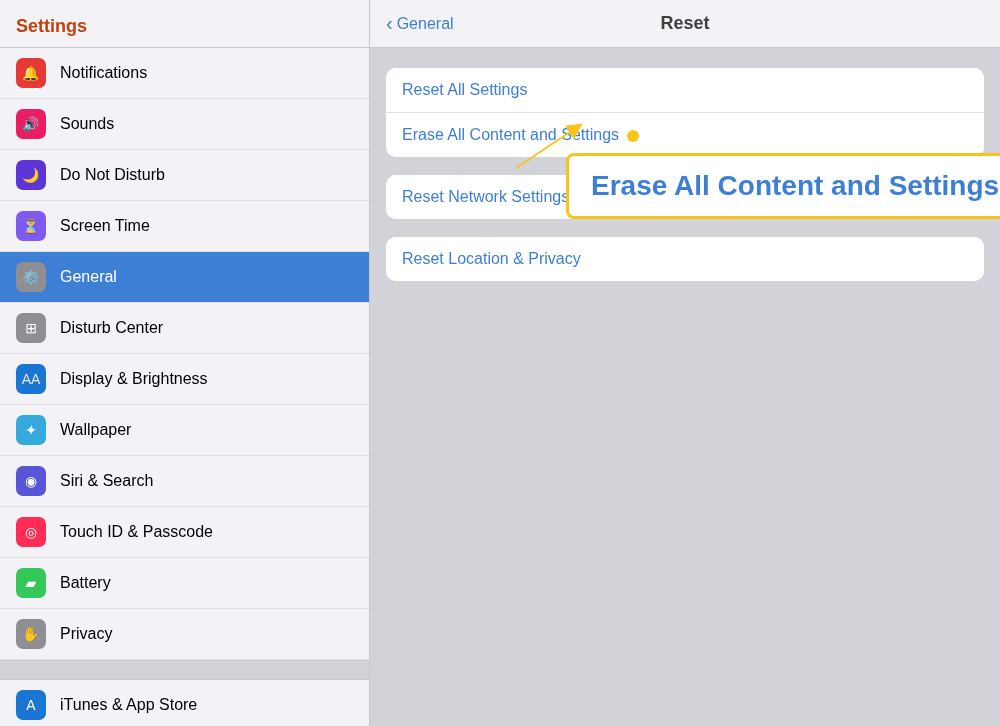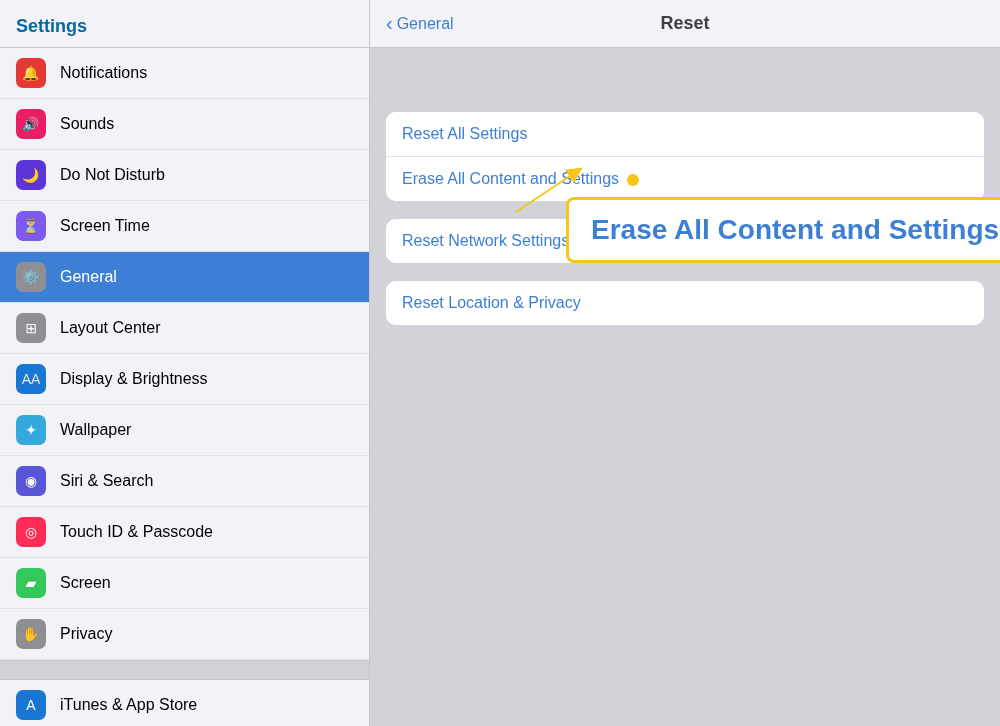--- a/index.html
+++ b/index.html
@@ -26,21 +26,21 @@
 
     .sidebar-header {
       padding: 16px 16px 10px 16px;
       border-bottom: 1px solid #c7c7cc;
       background: #f2f2f7;
     }
 
     .sidebar-header-title {
       font-size: 18px;
       font-weight: 700;
-      color: #0369a1;
+      color: #c2410c;
       text-align: center;
     }
 
     .sidebar-list {
       flex: 1;
       overflow-y: auto;
     }
 
     .sidebar-item {
       display: flex;
@@ -196,21 +196,21 @@
       <div class="sidebar-item active">
     <div class="sidebar-item-icon" style="background:#8e8e93">
       <span style="font-size:14px; color:#fff">⚙️</span>
     </div>
     <span class="sidebar-item-label">General</span>
   </div>
       <div class="sidebar-item">
     <div class="sidebar-item-icon" style="background:#8e8e93">
       <span style="font-size:14px; color:#fff">⊞</span>
     </div>
-    <span class="sidebar-item-label">Layout Center</span>
+    <span class="sidebar-item-label">Disturb Center</span>
   </div>
       <div class="sidebar-item">
     <div class="sidebar-item-icon" style="background:#1976d2">
       <span style="font-size:14px; color:#e5e5e5">AA</span>
     </div>
     <span class="sidebar-item-label">Display &amp; Brightness</span>
   </div>
       <div class="sidebar-item">
     <div class="sidebar-item-icon" style="background:#34aadc">
       <span style="font-size:14px; color:#fff">✦</span>
@@ -226,21 +226,21 @@
       <div class="sidebar-item">
     <div class="sidebar-item-icon" style="background:#ff2d55">
       <span style="font-size:14px; color:#fff">◎</span>
     </div>
     <span class="sidebar-item-label">Touch ID &amp; Passcode</span>
   </div>
       <div class="sidebar-item">
     <div class="sidebar-item-icon" style="background:#34c759">
       <span style="font-size:14px; color:#fff">▰</span>
     </div>
-    <span class="sidebar-item-label">Screen</span>
+    <span class="sidebar-item-label">Battery</span>
   </div>
       <div class="sidebar-item">
     <div class="sidebar-item-icon" style="background:#8e8e93">
       <span style="font-size:14px; color:#fff">✋</span>
     </div>
     <span class="sidebar-item-label">Privacy</span>
   </div>
       <div class="sidebar-divider"></div>
       <div class="sidebar-item">
     <div class="sidebar-item-icon" style="background:#1976d2">
@@ -253,21 +253,21 @@
 
 <div class="main-content">
   <div class="main-header">
     <div class="back-button">
       <span class="back-chevron">‹</span>
       <span>General</span>
     </div>
     <span class="main-title">Reset</span>
   </div>
   <div class="main-body">
-    <div class="main-body-inner" id="main-body-inner" style="position: relative; margin-top: 44px;">
+    <div class="main-body-inner" id="main-body-inner" style="position: relative;">
     <div class="settings-group">
           <div class="settings-row"><span class="settings-row-text">Reset All Settings</span></div>
           <div class="settings-row" style="position: relative;"><span class="settings-row-text">Erase All Content and Settings <span style="display:inline-block;width:12px;height:12px;background:#f5c518;border-radius:50%;vertical-align:middle;margin-left:4px;"></span></span></div>
         </div>
         <div class="settings-group">
           <div class="settings-row"><span class="settings-row-text">Reset Network Settings</span></div>
         </div>
         <div class="settings-group">
           <div class="settings-row"><span class="settings-row-text">Reset Location &amp; Privacy</span></div>
         </div>

